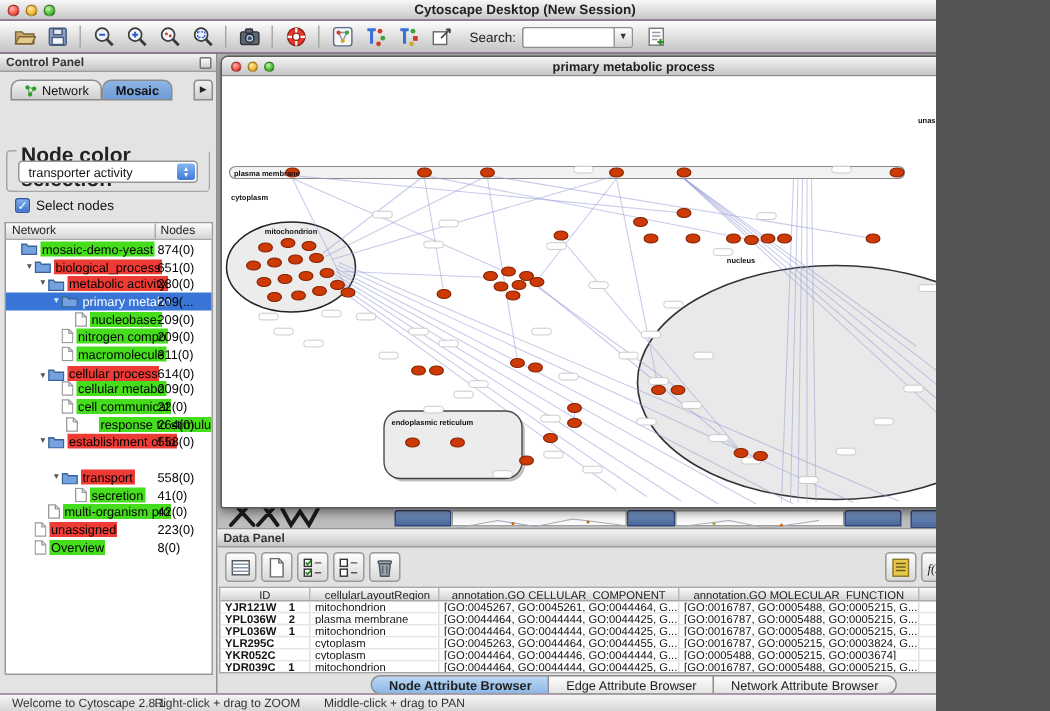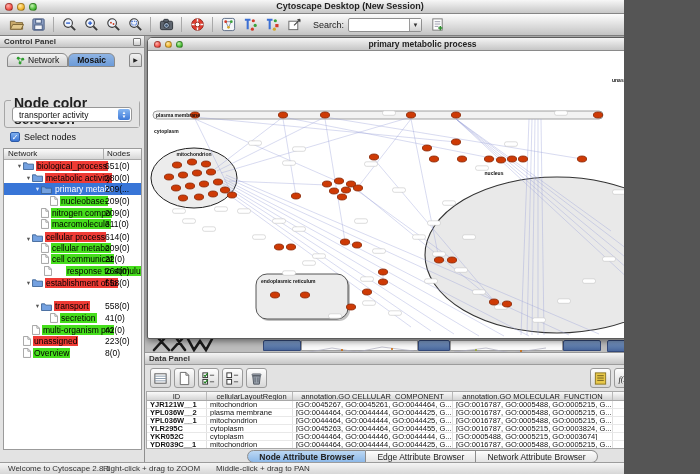--- a/index.html
+++ b/index.html
@@ -317,20 +317,28 @@
       <span class="checkbox">✓</span>
       <span class="checkbox-label">Select nodes</span>
     </div>
     <div class="tree-empty"></div>
     <div class="tree-wrap" style="z-index:1;">
       <div class="tree-header">
         <span class="c1">Network</span>
         <span class="c2">Nodes</span>
       </div>
       <div id="tree-rows">
+          <div class="tree-row" style="padding-left: 3px;">
+            <span class="expander blank">▼</span>
+            <svg class="tree-icon" width="11" height="9" viewBox="0 0 12 10">
+              <path d="M0.5 9.5 V2 h3.5 l1 1.5 h6.5 V9.5 Z" fill="#74a1e0" stroke="#3c6396"></path>
+            </svg>
+            <span class="tree-chip green">mosaic-demo-yeast</span>
+            <span class="tree-count">874(0)</span>
+          </div>
           <div class="tree-row" style="padding-left: 12px;">
             <span class="expander">▼</span>
             <svg class="tree-icon" width="11" height="9" viewBox="0 0 12 10">
               <path d="M0.5 9.5 V2 h3.5 l1 1.5 h6.5 V9.5 Z" fill="#74a1e0" stroke="#3c6396"></path>
             </svg>
             <span class="tree-chip red">biological_process</span>
             <span class="tree-count">651(0)</span>
           </div>
           <div class="tree-row" style="padding-left: 21px;">
             <span class="expander">▼</span>

